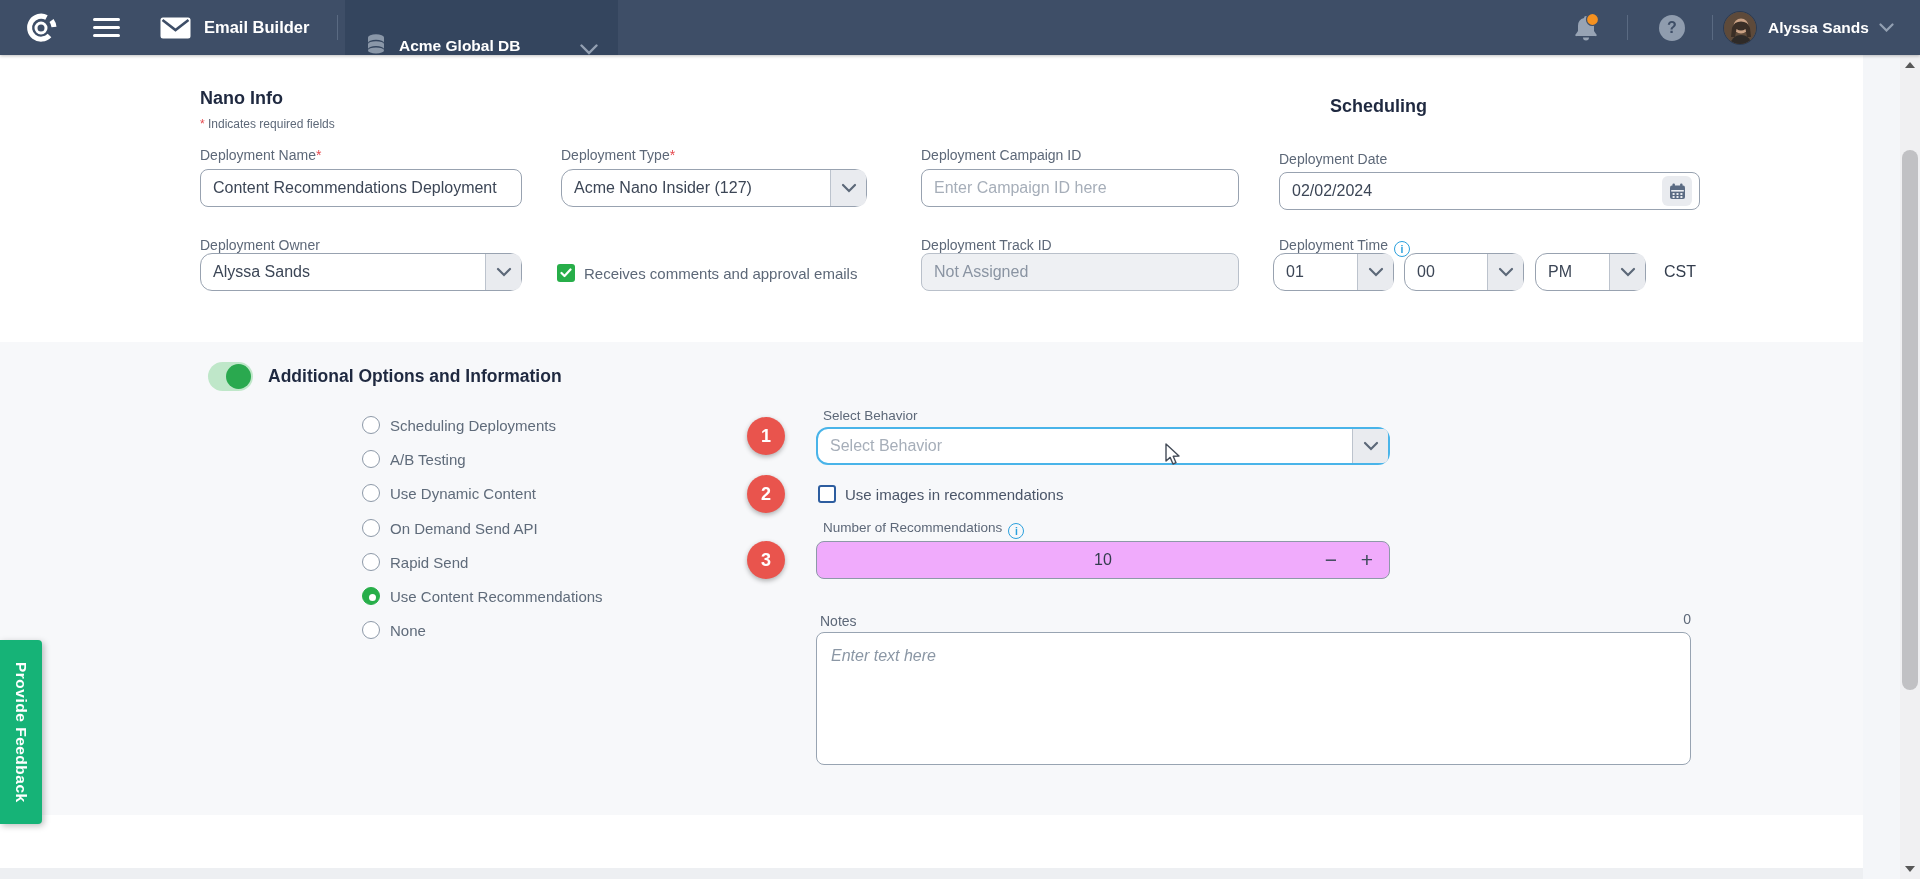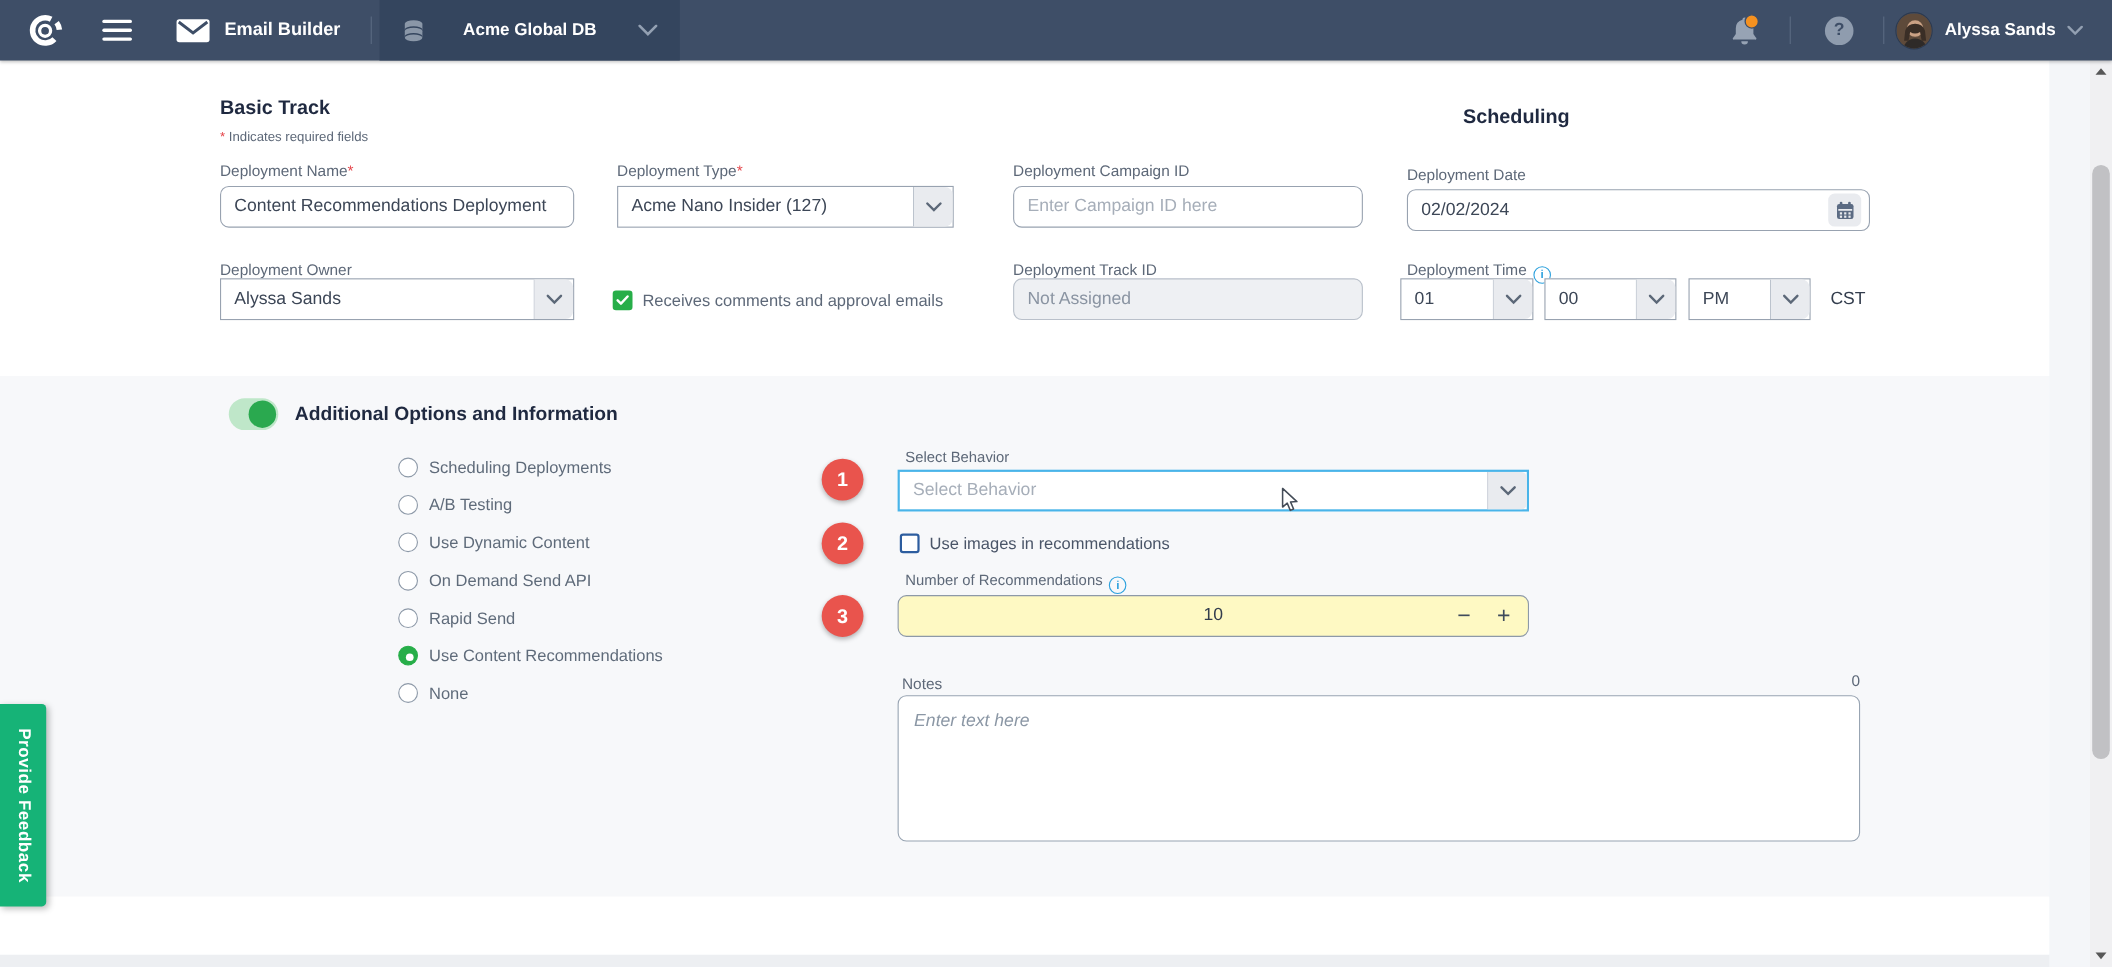--- a/index.html
+++ b/index.html
@@ -3,21 +3,21 @@
 <meta charset="utf-8">
 <style>
   * { margin:0; padding:0; box-sizing:border-box; }
   html,body { width:1920px; height:879px; overflow:hidden; font-family:"Liberation Sans", sans-serif; background:#f4f6f9; }
 
   
   .navbar { position:absolute; top:0; left:0; width:1920px; height:55px; background:#3e4e67; z-index:50; box-shadow:0 1px 3px rgba(0,0,0,.25); }
   .nav-item { position:absolute; top:0; height:55px; display:flex; align-items:center; }
   .nav-title { color:#ffffff; font-size:16.5px; font-weight:bold; }
   .nav-divider { position:absolute; top:15px; width:1px; height:25px; background:#5a6a82; }
-  .db-block { position:absolute; left:345px; top:0; width:273px; height:55px; background:#34455e; display:flex; align-items:center; cursor:pointer;gap:22px; }
+  .db-block { position:absolute; left:345px; top:0; width:273px; height:55px; background:#34455e; display:flex; align-items:flex-end; cursor:pointer; }
   .db-label { color:#ffffff; font-size:15.5px; font-weight:bold; margin-left:12px; }
   .hamburger { display:flex; flex-direction:column; gap:4.5px; cursor:pointer; }
   .hamburger span { display:block; width:27px; height:3.5px; background:#ffffff; border-radius:2px; }
   .user-name { color:#ffffff; font-size:15.5px; font-weight:bold; }
   .help-circle { width:26px; height:26px; border-radius:50%; background:#8f9cae; color:#3e4e67; font-size:16px; font-weight:bold; display:flex; align-items:center; justify-content:center; cursor:pointer; }
   .avatar { width:34px; height:34px; border-radius:50%; overflow:hidden; border:1px solid #2c3a50; cursor:pointer; }
 
   
   .page { position:absolute; top:55px; left:0; width:1900px; height:824px; background:#f4f6f9; }
   .card-top    { position:absolute; top:0;   left:0; width:1863px; height:287px; background:#ffffff; }
@@ -27,21 +27,21 @@
 
   .h-title { position:absolute; font-size:18px; font-weight:bold; color:#1f2940; }
   .field-label { position:absolute; font-size:14px; color:#5d6878; white-space:nowrap; }
   .req { color:#e5484d; }
   .note { position:absolute; font-size:12px; color:#5d6878; }
 
   .tb { position:absolute; height:38px; border:1px solid #98a2b0; border-radius:8px; background:#fff; font-family:"Liberation Sans",sans-serif; font-size:16px; color:#3c4656; padding:0 12px; outline:none; }
   .tb::placeholder { color:#a6aeb9; opacity:1; }
   .tb.disabled { background:#eef0f3; color:#8a94a2; border-color:#b9c0ca; }
 
-  .sel { position:absolute; height:38px; border:1px solid #98a2b0; border-radius:0; background:#fff; display:flex; align-items:center; cursor:pointer; }
+  .sel { position:absolute; height:38px; border:1px solid #98a2b0; border-radius:12px; background:#fff; display:flex; align-items:center; cursor:pointer; }
   .sel .val { font-size:16px; color:#3c4656; padding-left:12px; flex:1; white-space:nowrap; overflow:hidden; }
   .sel .val.ph { color:#a6aeb9; }
   .chev-box { width:36px; align-self:stretch; background:#e9ebef; border-left:1px solid #bcc3cd; border-radius:0 7px 7px 0; display:flex; align-items:center; justify-content:center; }
   .sel.focused { border:2px solid #49b4e9; }
   .sel.focused .chev-box { border-radius:0 5px 5px 0; }
 
   .cal-btn { position:absolute; width:30px; height:30px; border-radius:6px; background:#e9ebef; display:flex; align-items:center; justify-content:center; cursor:pointer; }
 
   .cb { position:absolute; width:18px; height:18px; border-radius:3px; display:flex; align-items:center; justify-content:center; cursor:pointer; }
   .cb.checked { background:#27ae49; }
@@ -52,21 +52,21 @@
   .toggle .knob { position:absolute; right:2px; top:2px; width:25px; height:25px; border-radius:50%; background:#2aa94f; }
 
   .radio-row { position:absolute; left:362px; height:18px; display:flex; align-items:center; cursor:pointer; }
   .radio { width:18px; height:18px; border-radius:50%; border:1.5px solid #8d99a8; background:#fff; flex:none; position:relative; }
   .radio.selected { border-color:#27ae49; background:#27ae49; }
   .radio.selected::after { content:""; position:absolute; left:5.5px; top:5.5px; width:7px; height:7px; border-radius:50%; background:#fff; }
   .radio-label { font-size:15px; color:#5f6b7a; margin-left:10px; white-space:nowrap; }
 
   .badge { position:absolute; width:38px; height:38px; border-radius:50%; background:#e9544d; color:#fff; font-size:18px; font-weight:bold; display:flex; align-items:center; justify-content:center; box-shadow:0 2px 5px rgba(0,0,0,.3); }
 
-  .stepper { position:absolute; height:38px; border:1.5px solid #8d99a8; border-radius:8px; background:#fef9c3; }
+  .stepper { position:absolute; height:38px; border:1.5px solid #8d99a8; border-radius:8px; background:#f0abfc; }
   .stepper .num { position:absolute; left:0; right:0; top:0; bottom:0; display:flex; align-items:center; justify-content:center; font-size:16px; color:#333d4d; }
   .step-btn { position:absolute; top:0; height:100%; width:28px; display:flex; align-items:center; justify-content:center; font-size:21px; color:#3f4b5c; cursor:pointer; }
 
   textarea.notes { position:absolute; border:1px solid #98a4b2; border-radius:8px; background:#fff; resize:none; font-family:"Liberation Sans",sans-serif; font-size:16px; padding:14px 14px; color:#3c4656; outline:none; }
   textarea.notes::placeholder { color:#8b97a5; font-style:italic; opacity:1; }
   .counter { position:absolute; font-size:14px; color:#5d6878; }
 
   .info-i { display:inline-flex; width:16px; height:16px; border:1.5px solid #2ba0dd; border-radius:50%; color:#2ba0dd; font-size:10.5px; font-weight:bold; align-items:center; justify-content:center; vertical-align:-3px; margin-left:6px; cursor:pointer; }
 
   .feedback-tab { position:absolute; left:0; top:585px; width:42px; height:184px; background:#16b377; border-radius:0 4px 4px 0; box-shadow:2px 2px 6px rgba(0,0,0,.25); display:flex; align-items:center; justify-content:center; cursor:pointer; }
@@ -174,21 +174,21 @@
       </svg>
   </div>
 </div>
 
 <div class="page">
   <div class="card-top"></div>
   <div class="section-gray"></div>
   <div class="card-bottom"></div>
   <div class="footer-strip"></div>
 
-  <div class="h-title" style="left:200px; top:33px;">Basic Track</div>
+  <div class="h-title" style="left:200px; top:33px;">Nano Info</div>
   <div class="note" style="left:200px; top:62px;"><span class="req">*</span><span> Indicates required fields</span></div>
 
   <div class="field-label" style="left:200px; top:92px;"><span>Deployment Name</span><span class="req">*</span></div>
   <div class="field-label" style="left:561px; top:92px;"><span>Deployment Type</span><span class="req">*</span></div>
   <div class="field-label" style="left:921px; top:92px;">Deployment Campaign ID</div>
 
   <input class="tb" style="left: 200px; top: 114px; width: 322px;" readonly="" value="Content Recommendations Deployment">
   <div class="sel" style="left:561px; top:114px; width:306px;">
     <span class="val">Acme Nano Insider (127)</span>
     <span class="chev-box">

